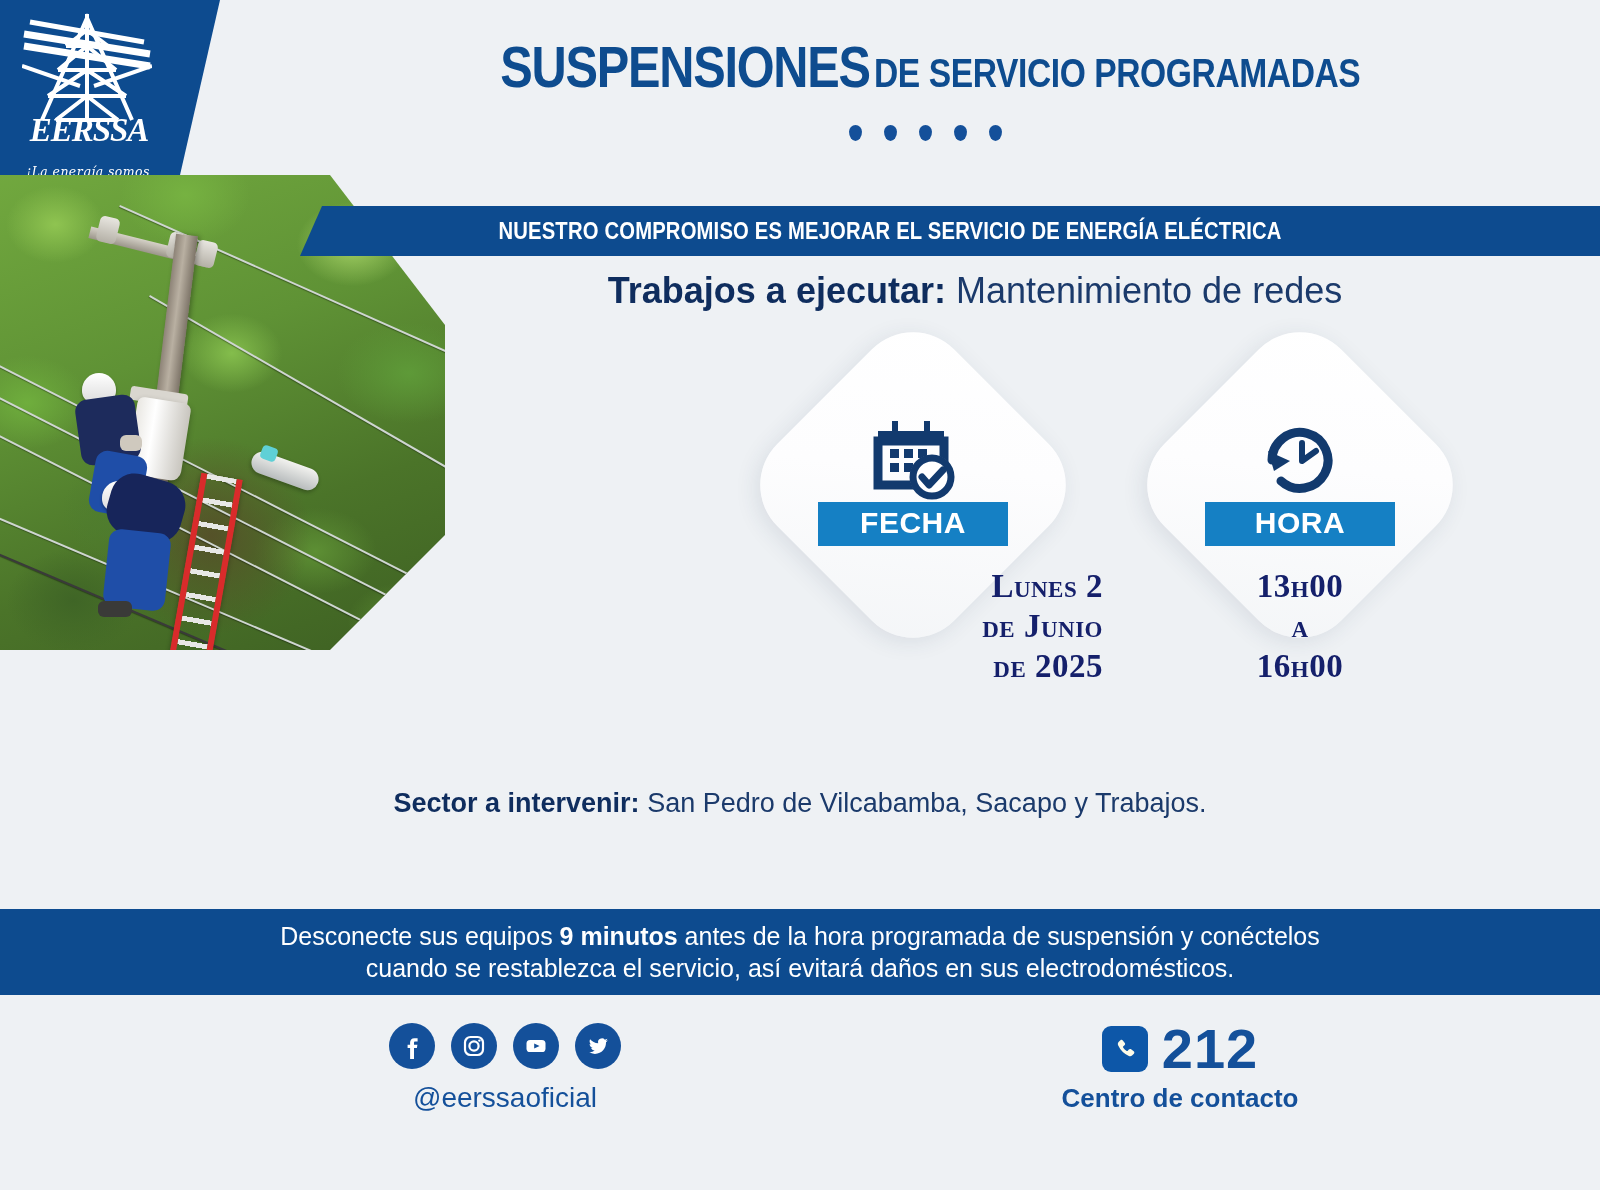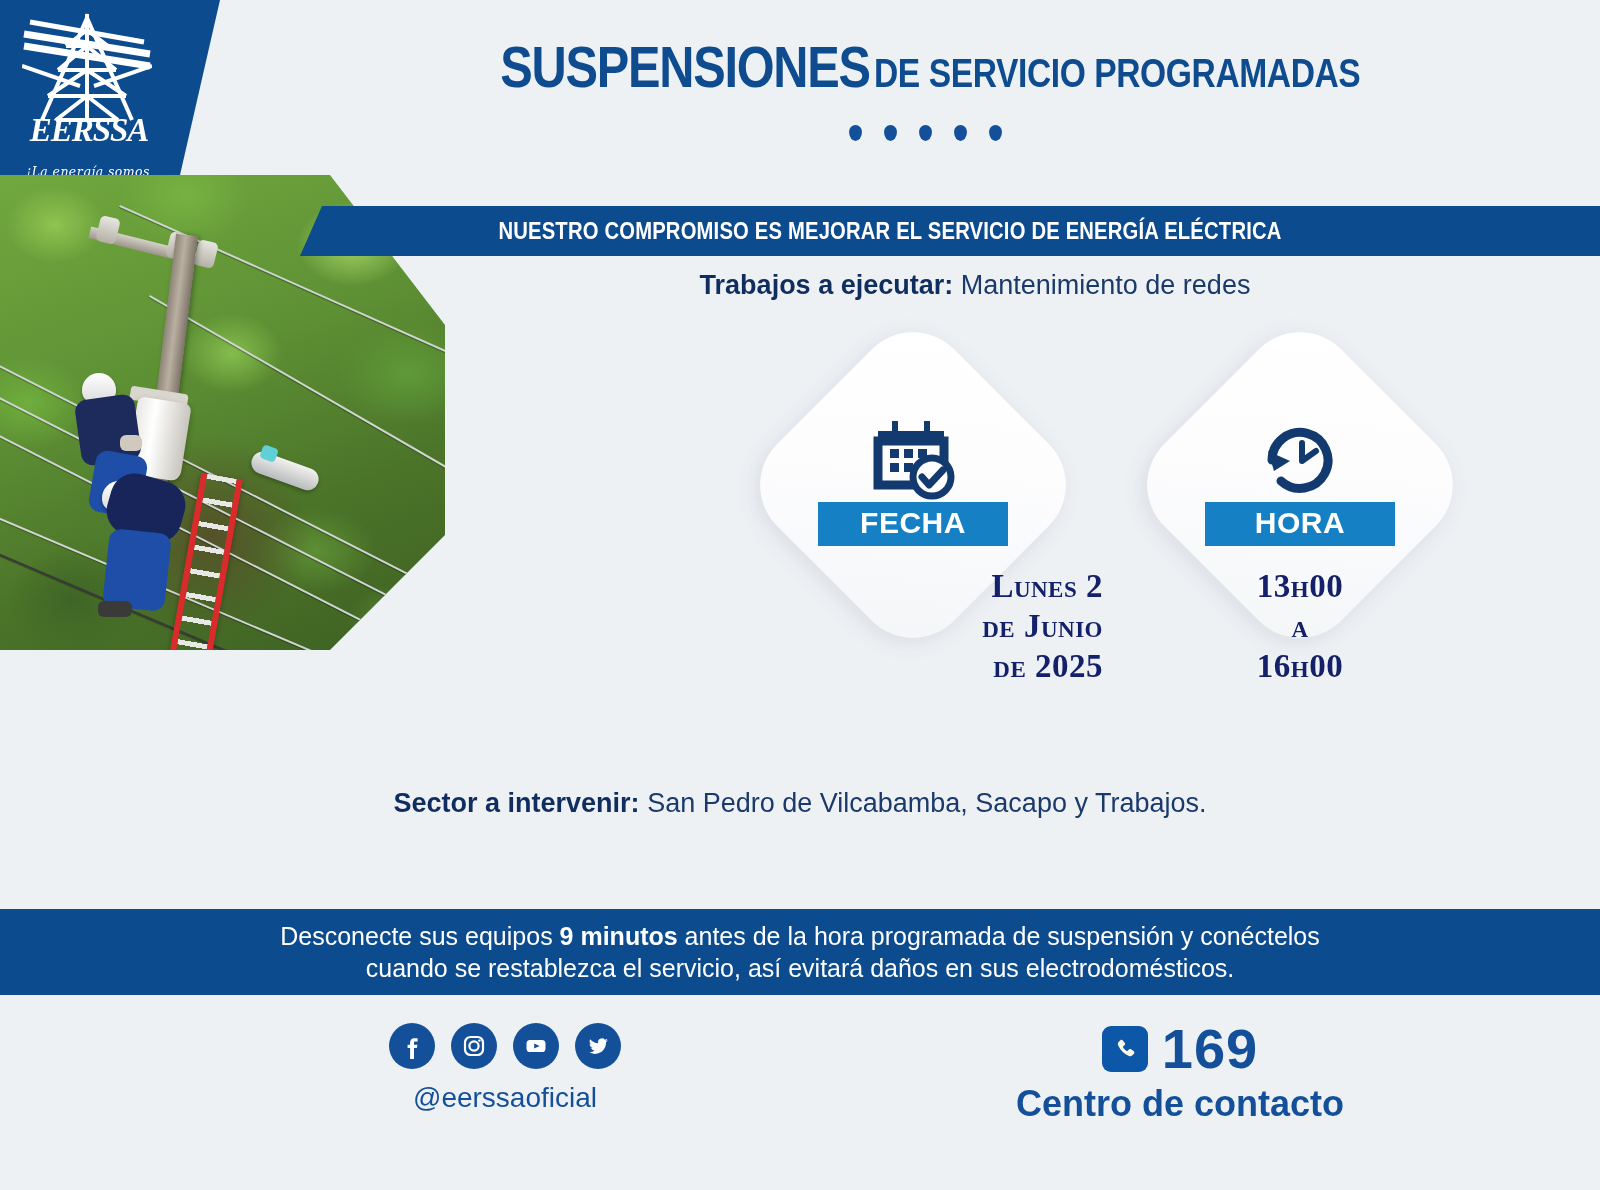--- a/index.html
+++ b/index.html
@@ -137,21 +137,21 @@
   }
   .subbanner span{
     position:absolute; left:0; top:0; width:1180px; height:50px;
     display:flex; align-items:center; justify-content:center;
     color:#fff; font-weight:bold; font-size:23px; letter-spacing:.2px;
     transform:scaleX(.88); transform-origin:center;
   }
 
   .worktext{
     position:absolute; left:430px; top:270px; width:1090px; text-align:center;
-    font-size:27px; color:#1b3a6b;
+    font-size:36px; color:#1b3a6b;
   }
   .worktext b{ color:#0f2d5e; }
 
   
   .cards{ position:absolute; left:380px; top:360px; width:1210px; height:370px; z-index:5; }
   .card{ position:absolute; width:380px; height:370px; }
   .card .shape{
     position:absolute; left:65px; top:0; width:250px; height:250px;
     background:linear-gradient(140deg,#ffffff 0%,#fdfdfe 45%,#f3f5f7 100%);
     border-radius:58px 58px 58px 58px;
@@ -193,21 +193,21 @@
   
   .footer{ position:absolute; left:0; top:995px; width:1600px; height:195px; }
   .social{ position:absolute; left:380px; top:28px; width:250px; text-align:center; }
   .social .row{ display:flex; gap:16px; justify-content:center; }
   .sicon{ width:46px; height:46px; border-radius:50%; background:#14509a; display:flex; align-items:center; justify-content:center; }
   .handle{ margin-top:13px; font-size:28px; color:#14509a; font-weight:normal; }
   .contact{ position:absolute; left:1000px; top:26px; width:360px; text-align:center; }
   .contact .row{ display:flex; align-items:center; justify-content:center; gap:14px; }
   .phonebox{ width:46px; height:46px; border-radius:9px; background:#0d57a8; display:flex; align-items:center; justify-content:center; }
   .num{ font-size:56px; font-weight:bold; color:#14509a; line-height:1; letter-spacing:1px; }
-  .ccl{ margin-top:6px; font-size:36px; font-weight:bold; color:#14509a; }
+  .ccl{ margin-top:6px; font-size:26px; font-weight:bold; color:#14509a; }
 </style>
 </head>
 <body>
 
 <div id="stage">
 
   <div class="photo">
     <div class="veg"></div>
     <div class="soil"></div>
 
@@ -373,19 +373,19 @@
       <div class="handle">@eerssaoficial</div>
     </div>
 
     <div class="contact">
       <div class="row">
         <div class="phonebox">
           <svg width="26" height="26" viewBox="0 0 26 26" fill="#fdfbe8">
               <path d="M8.4 4.2c.7-.7 1.8-.6 2.4.2l2 2.6c.5.7.4 1.7-.3 2.3l-1.2 1c-.3.3-.4.7-.2 1.1a13 13 0 0 0 3.6 3.6c.4.2.8.1 1.1-.2l1-1.2c.6-.7 1.6-.8 2.3-.3l2.6 2c.8.6.9 1.7.2 2.4l-1.6 1.6c-.9.9-2.2 1.2-3.4.7A22 22 0 0 1 6.1 9.2c-.5-1.2-.2-2.5.7-3.4z"></path>
             </svg>
         </div>
-        <div class="num">169</div>
+        <div class="num">212</div>
       </div>
       <div class="ccl">Centro de contacto</div>
     </div>
   </div>
 
 </div>
 
 </body></html>

